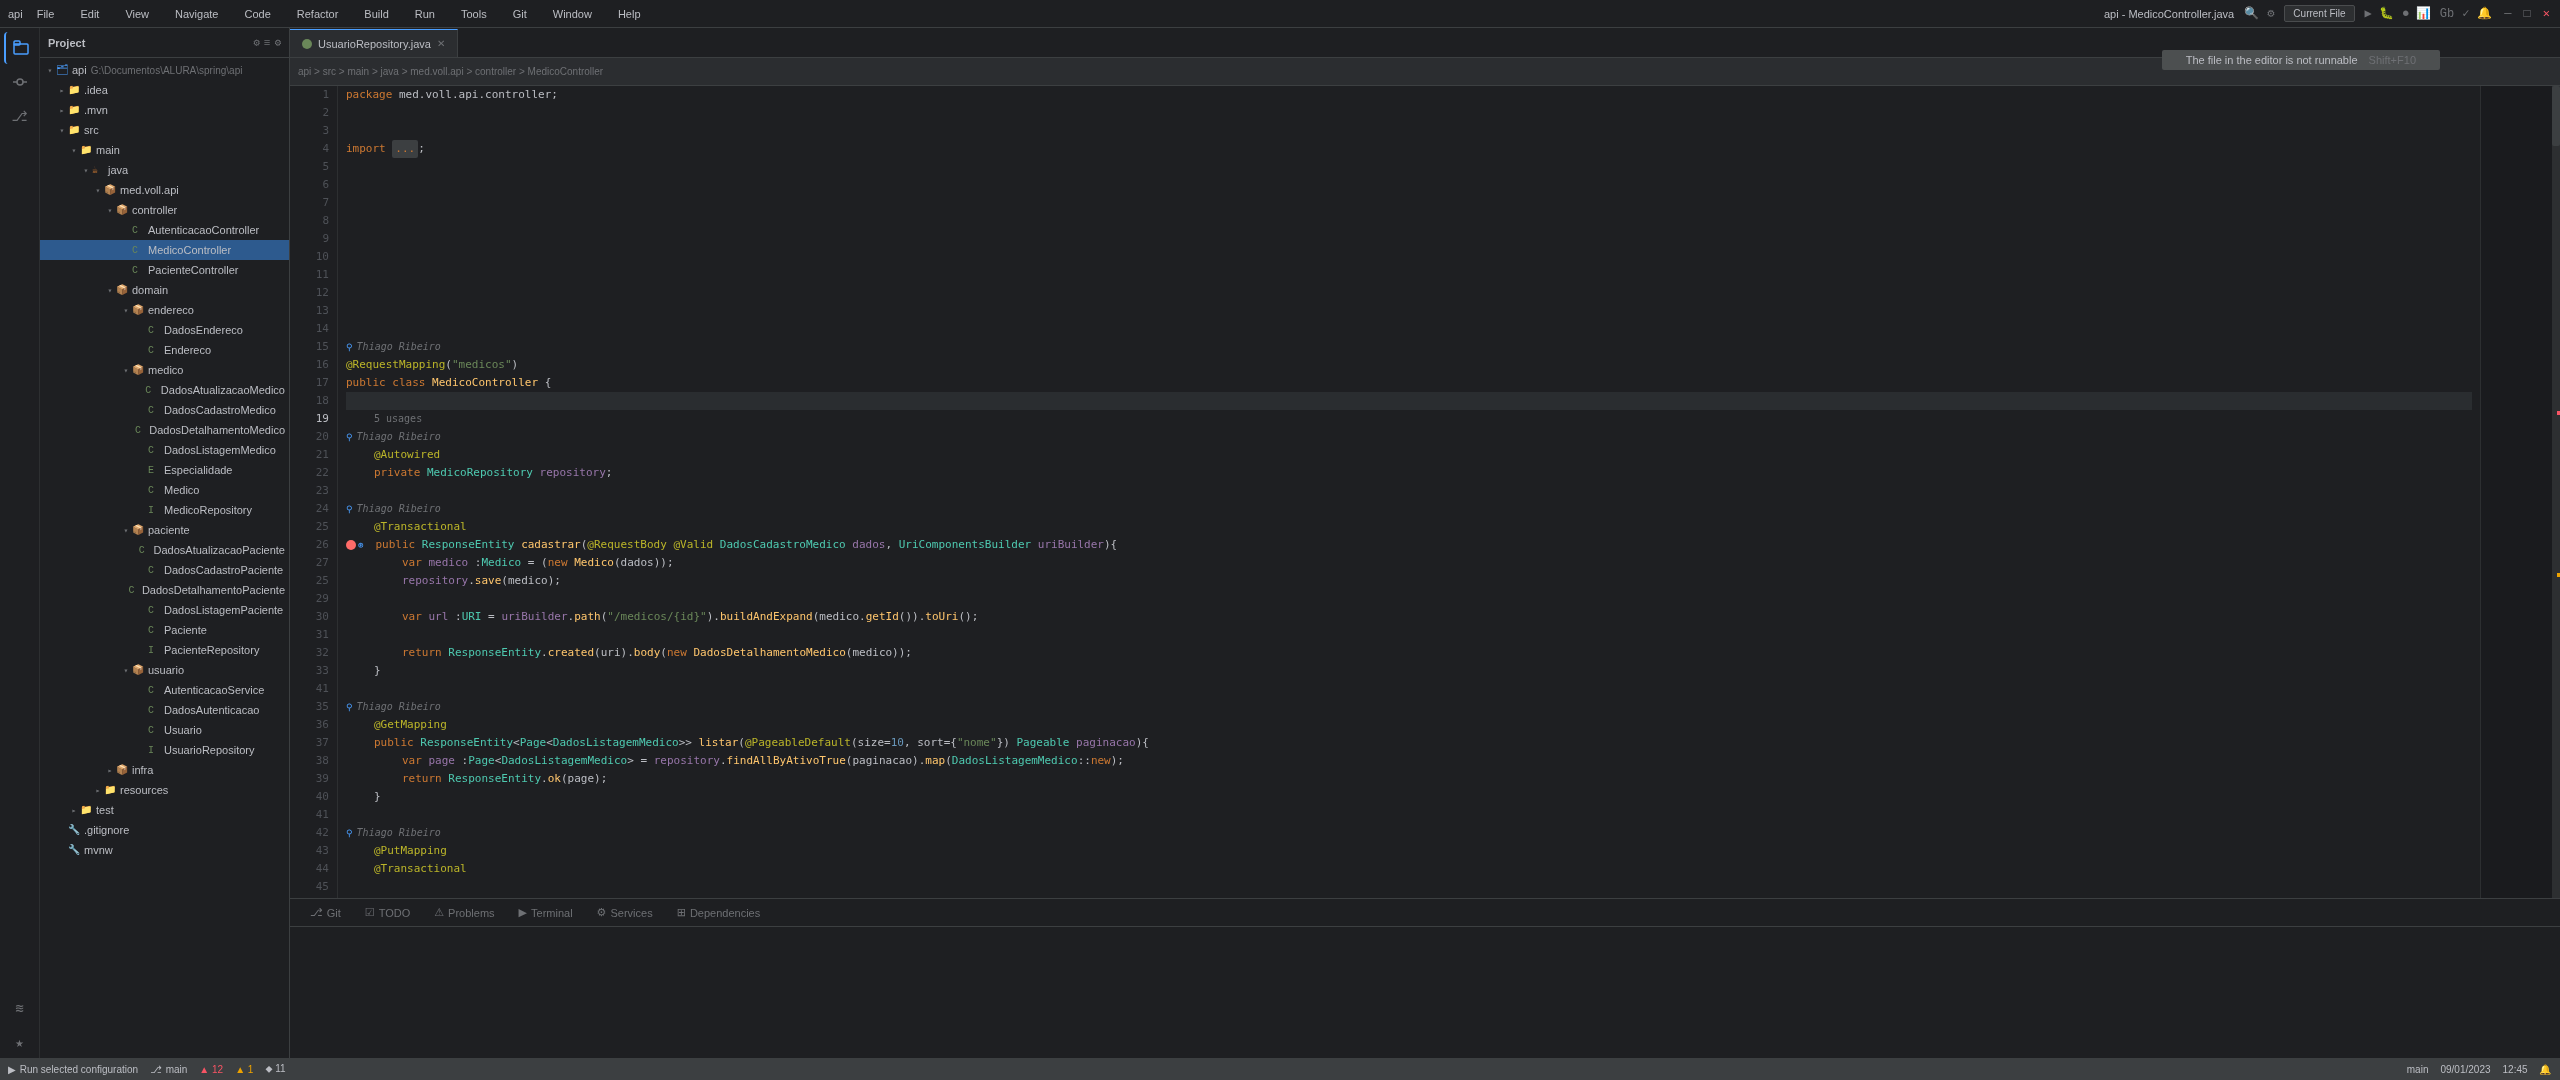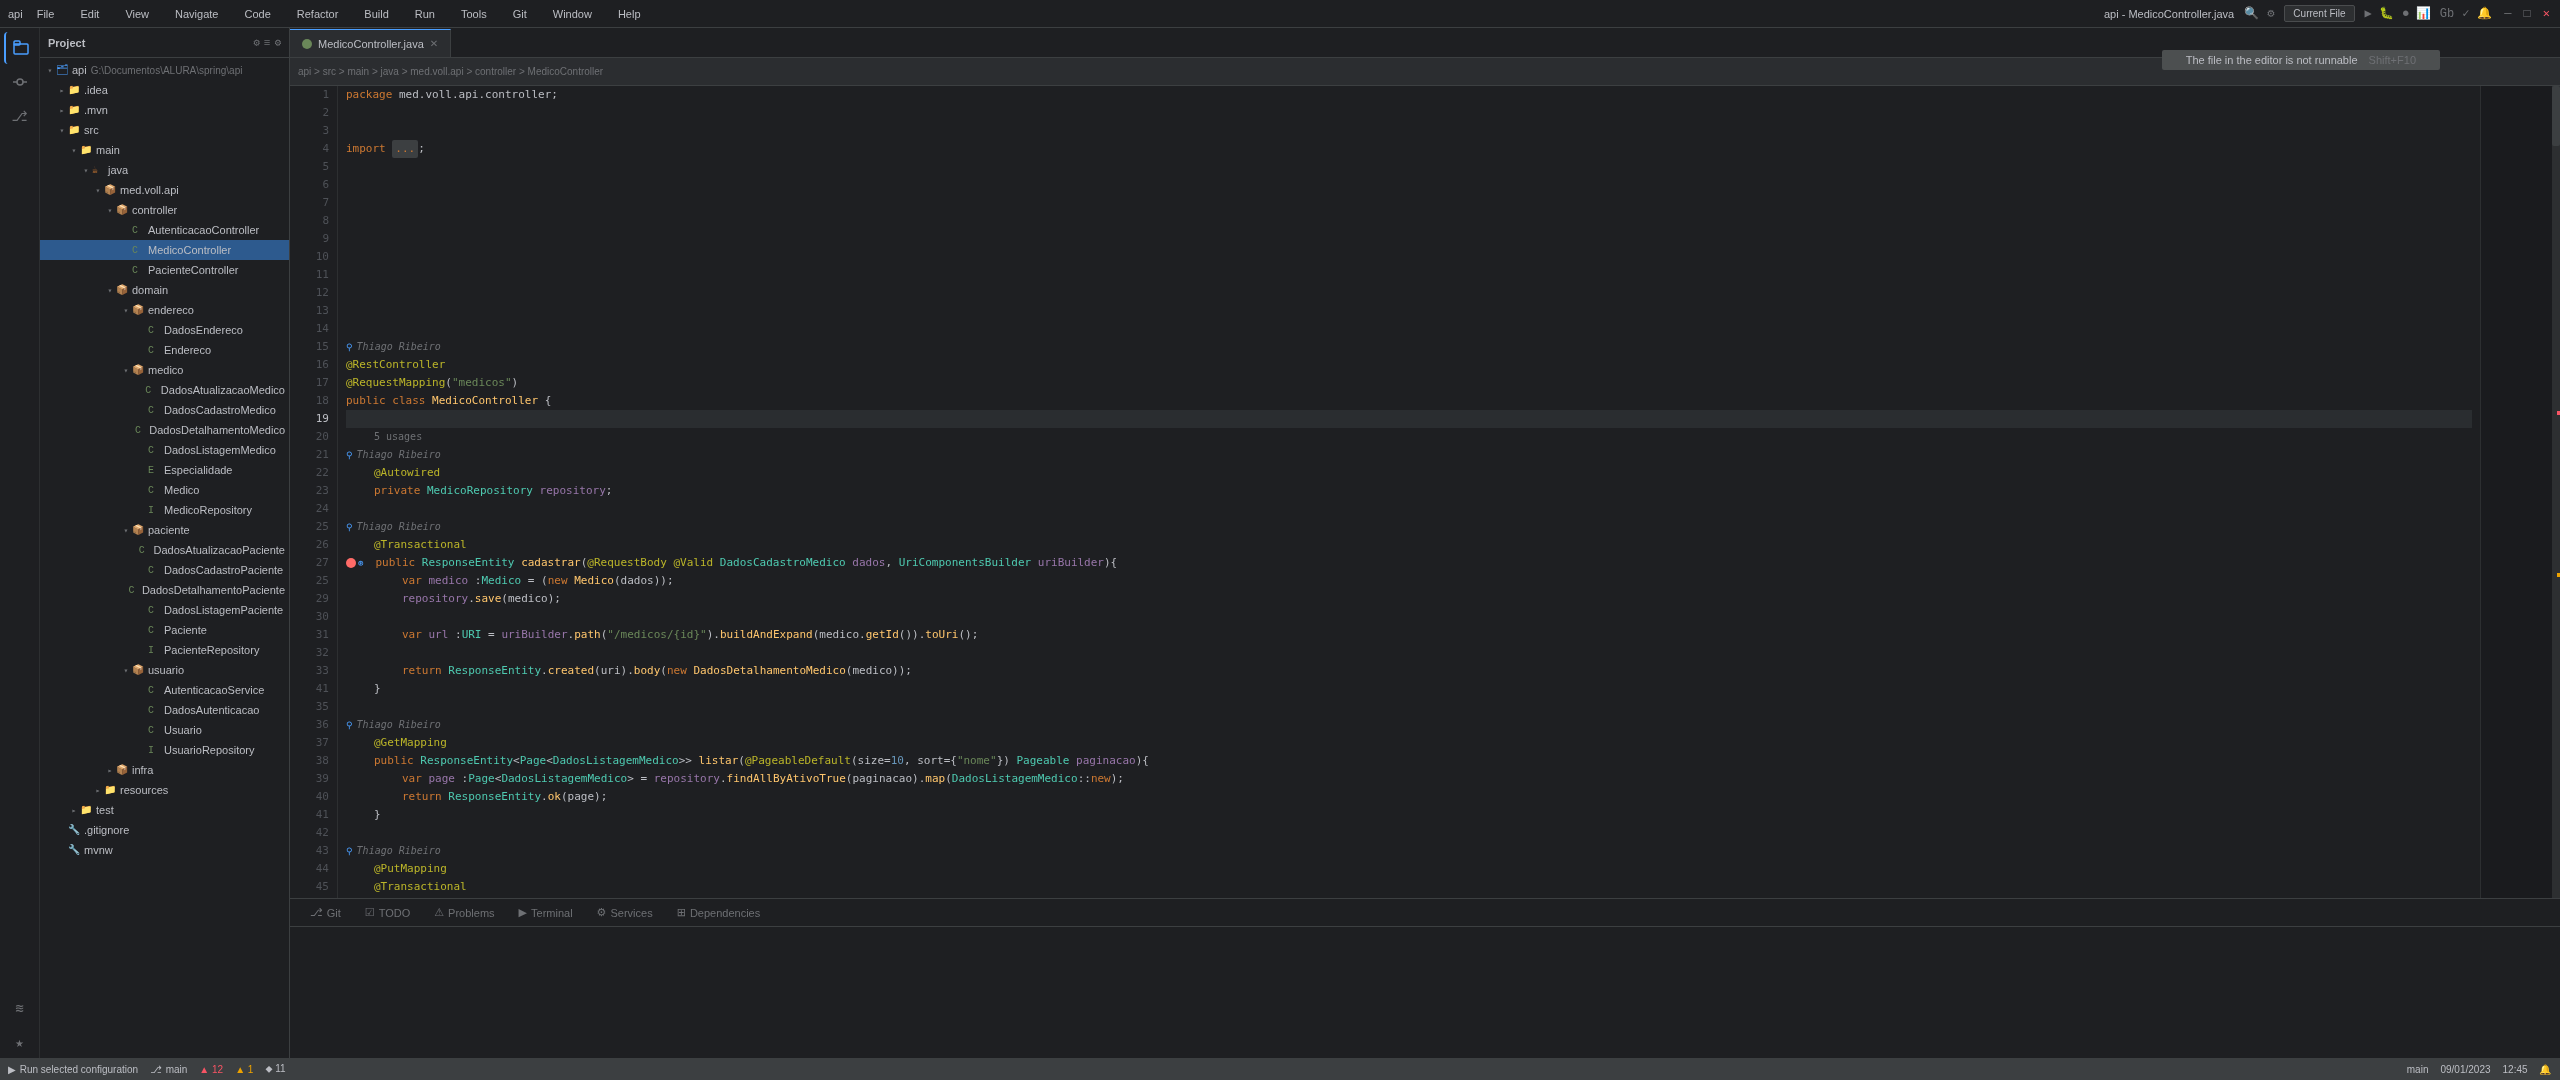--- a/index.html
+++ b/index.html
@@ -748,21 +748,21 @@
       </div>
 
     </div>
   </div>
 
   <div class="editor-area">
 
     <div class="editor-tabs">
       <div class="tab active">
         <div class="tab-icon" style="background:#6a8759;"></div>
-        <span>MedicoController.java</span>
+        <span>UsuarioRepository.java</span>
         <span class="tab-close">✕</span>
       </div>
     </div>
 
     <div class="editor-toolbar">
       <span style="color:#6e7074;font-size:10px;font-family:'Segoe UI',sans-serif;">
         api &gt; src &gt; main &gt; java &gt; med.voll.api &gt; controller &gt; MedicoController
       </span>
     </div>
 
@@ -838,23 +838,20 @@
         <div class="code-line">&nbsp;</div>
         <div class="code-line">&nbsp;</div>
         <div class="code-line">&nbsp;</div>
         <div class="code-line">&nbsp;</div>
 
         <div class="code-line">
           <span style="color:#4a9eff;font-size:9px;margin-right:4px;">⚲</span>
           <span class="author-hint">Thiago Ribeiro</span>
         </div>
 
-        <div class="code-line">
-          <span class="ann">@RestController</span>
-        </div>
 
         <div class="code-line">
           <span class="ann">@RequestMapping</span><span class="plain">(</span><span class="str">"medicos"</span><span class="plain">)</span>
         </div>
 
         <div class="code-line">
           <span class="kw">public </span><span class="kw">class </span><span class="cls">MedicoController</span><span class="plain"> {</span>
         </div>
 
         <div class="code-line highlight-line">

